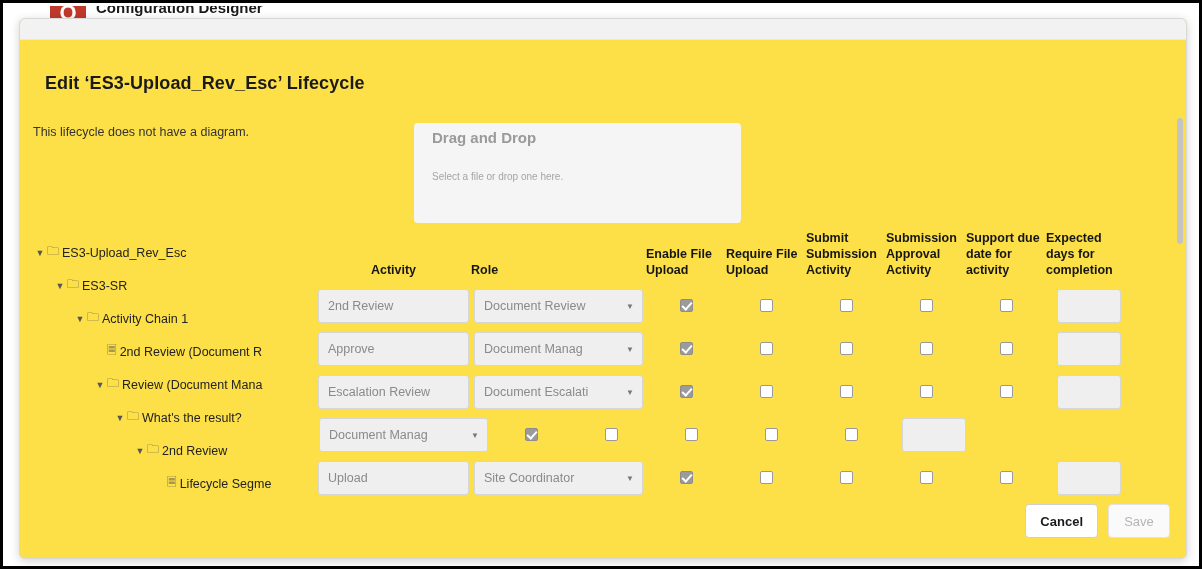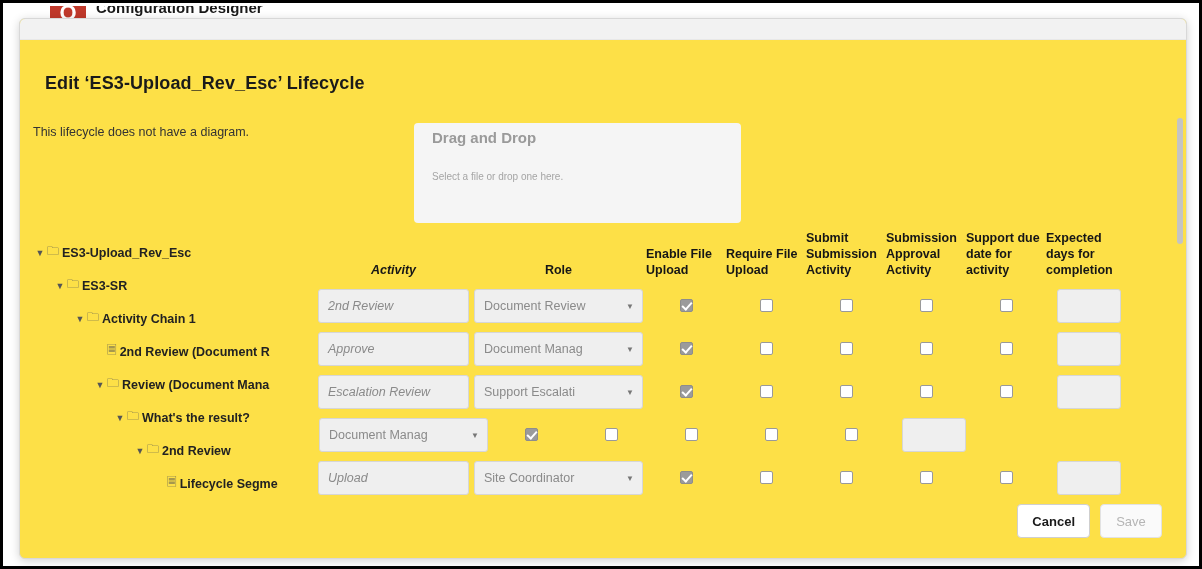--- a/index.html
+++ b/index.html
@@ -151,21 +151,21 @@
     flex: 0 0 auto;
     text-align: center;
   }
   .caret.empty { color: transparent; }
   .tree-icon {
     flex: 0 0 auto;
     margin-right: 3px;
     font-size: 12px;
     color: #555;
   }
-  .tree-label { flex: 0 0 auto; font-weight: bold; }
+  .tree-label { flex: 0 0 auto; }
 
   
   .table {
     position: absolute;
     left: 296px;
     top: 188px;
     width: 820px;
   }
   .thead {
     display: flex;
@@ -173,22 +173,22 @@
     height: 56px;
   }
   .th {
     font-size: 12.5px;
     font-weight: bold;
     color: #161616;
     line-height: 16px;
     box-sizing: border-box;
     padding-bottom: 6px;
   }
-  .col-activity { width: 155px; text-align: center; font-style: italic; }
-  .col-role { width: 175px; text-align: center; }
+  .col-activity { width: 155px; text-align: center; }
+  .col-role { width: 175px; }
   .col-enable { width: 80px; }
   .col-require { width: 80px; }
   .col-submit { width: 80px; }
   .col-approval { width: 80px; }
   .col-support { width: 80px; }
   .col-expected { width: 85px; }
 
   .trow {
     display: flex;
     align-items: center;
@@ -269,21 +269,21 @@
     width: 4px;
     height: 8px;
     border: solid #ffffff;
     border-width: 0 2px 2px 0;
     transform: rotate(42deg);
   }
 
   
   .footer {
     position: absolute;
-    right: 24px;
+    right: 16px;
     bottom: 22px;
     display: flex;
     gap: 10px;
   }
   .btn {
     min-width: 62px;
     height: 34px;
     border: 1px solid #cfcfcf;
     border-radius: 4px;
     background: #ffffff;
@@ -461,21 +461,21 @@
               <div class="cell col-expected">
                 <div class="numbox"></div>
               </div>
             </div>
             <div class="trow">
               <div class="cell col-activity">
                 <div class="textbox">Escalation Review</div>
               </div>
               <div class="cell col-role">
                 <div class="selectbox">
-                  <span>Support Escalati</span>
+                  <span>Document Escalati</span>
                   <span class="arrow">▼</span>
                 </div>
               </div>
               <div class="cell col-enable">
                 <div class="cb checked"></div>
               </div>
               <div class="cell col-require">
                 <div class="cb"></div>
               </div>
               <div class="cell col-submit">

